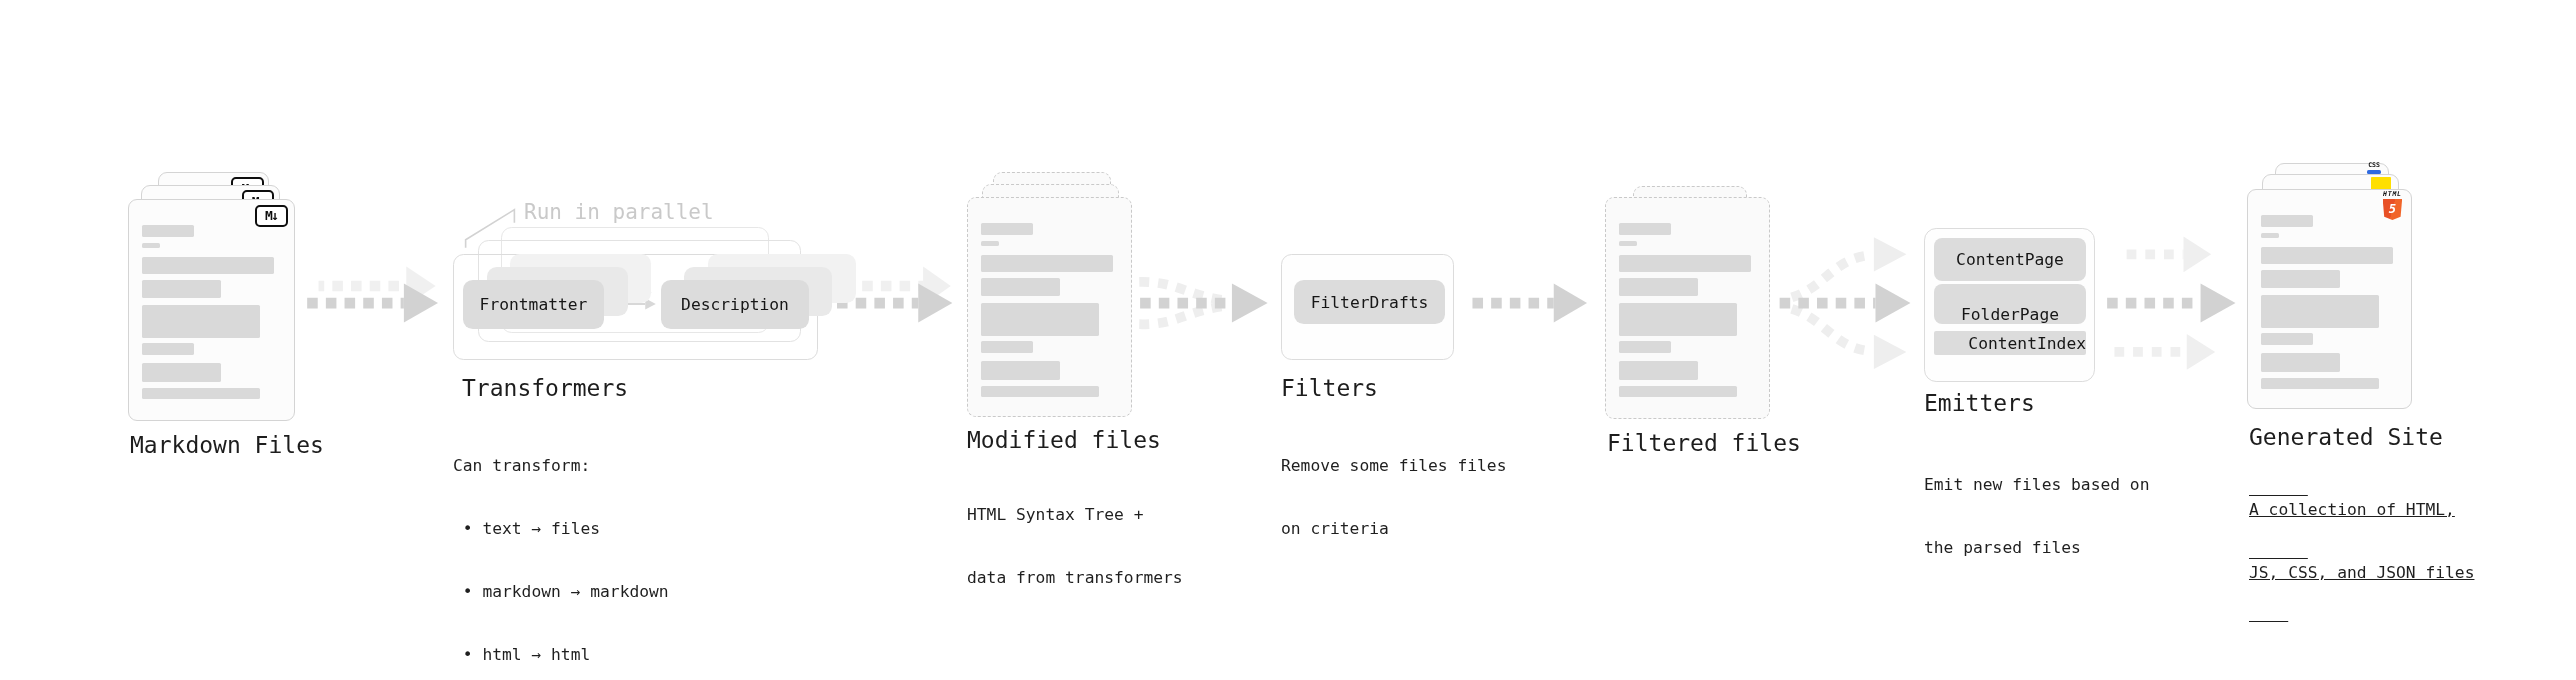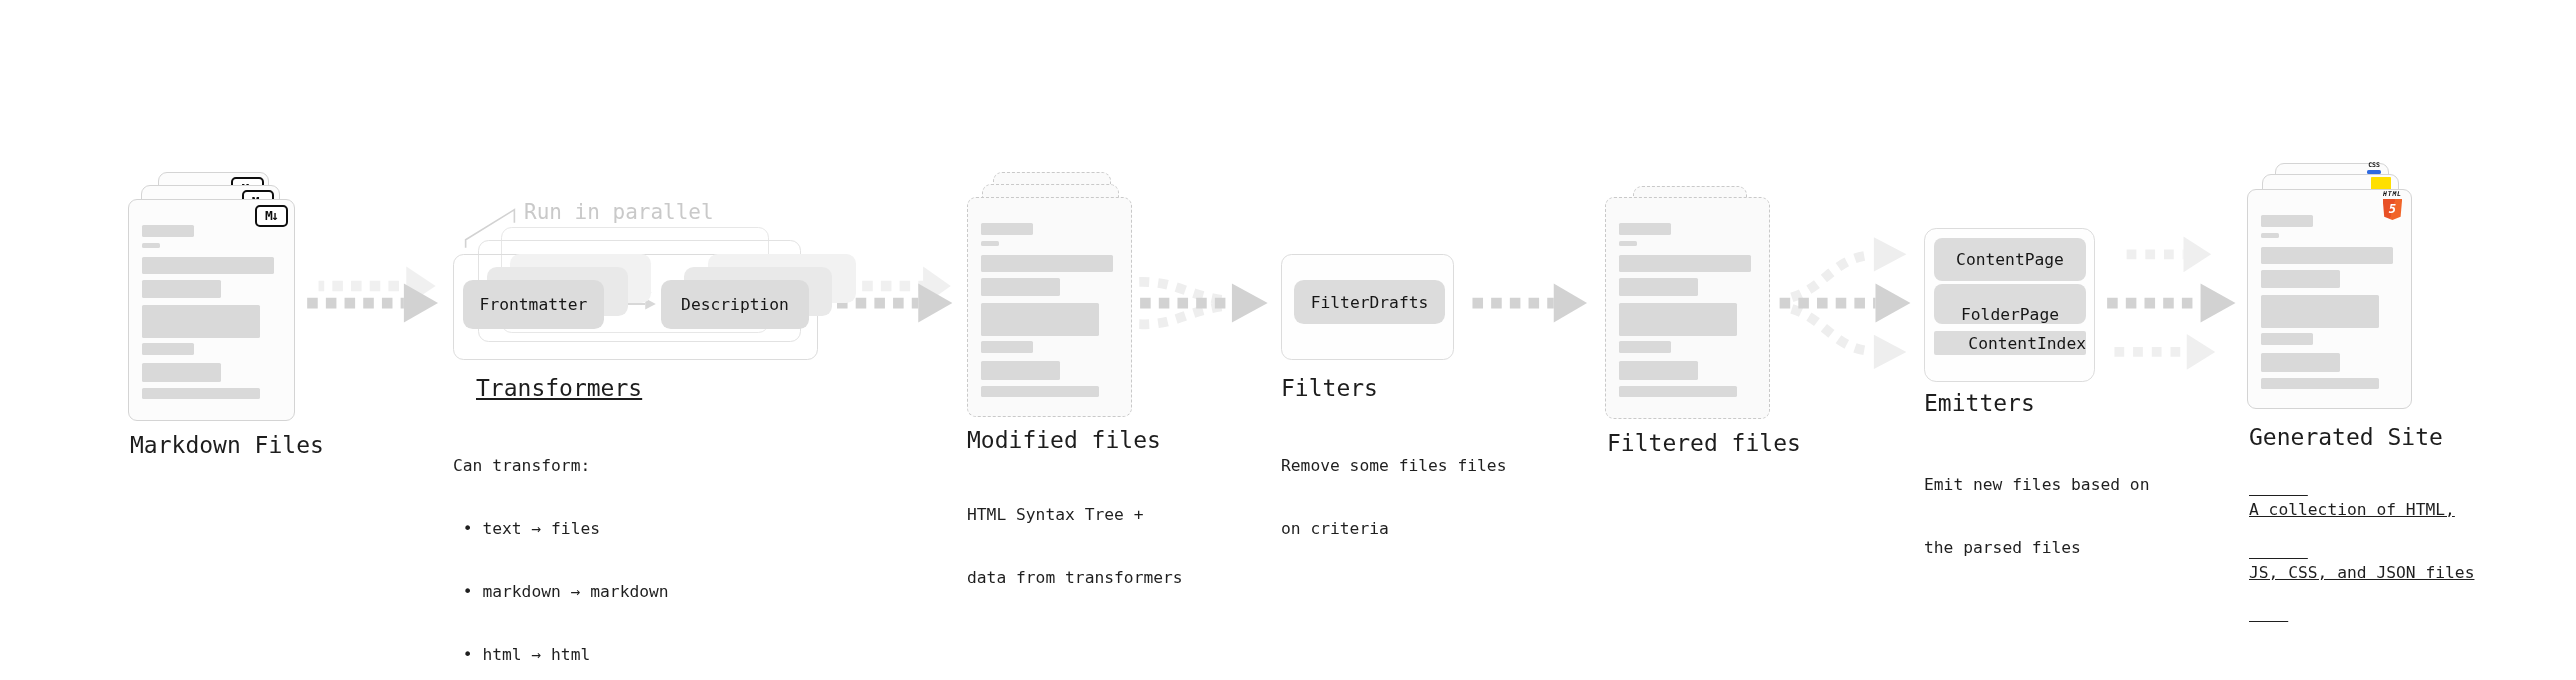--- a/index.html
+++ b/index.html
@@ -141,21 +141,21 @@
     <div class="gbox ghost-back" style="left:510px;top:254px;width:141px;height:49px;"></div>
     <div class="gbox ghost-back" style="left:708px;top:254px;width:148px;height:49px;"></div>
     <div class="gbox ghost-mid" style="left:487px;top:267px;width:141px;height:49px;"></div>
     <div class="gbox ghost-mid" style="left:684px;top:267px;width:148px;height:49px;"></div>
 
     <div class="gbox" style="left:463px;top:280px;width:141px;height:49px;"><span>Frontmatter</span></div>
     <div class="gbox" style="left:661px;top:280px;width:148px;height:49px;"><span>Description</span></div>
 
     <div class="annotation-text" style="left:524px;top:200px;">Run in parallel</div>
 
-    <div class="stage-title" style="left:476px;top:375px;text-decoration:underline;">Transformers</div>
+    <div class="stage-title" style="left:462px;top:375px;">Transformers</div>
     <div class="stage-desc" style="left:453px;top:413px;">
       <div>Can transform:</div>
       <div> • text → files</div>
       <div> • markdown → markdown</div>
       <div> • html → html</div>
     </div>
   </div>
 
   <div class="abs stage">
     <div class="doc dashed" style="left:993px;top:172px;width:118px;height:89px;"></div>

